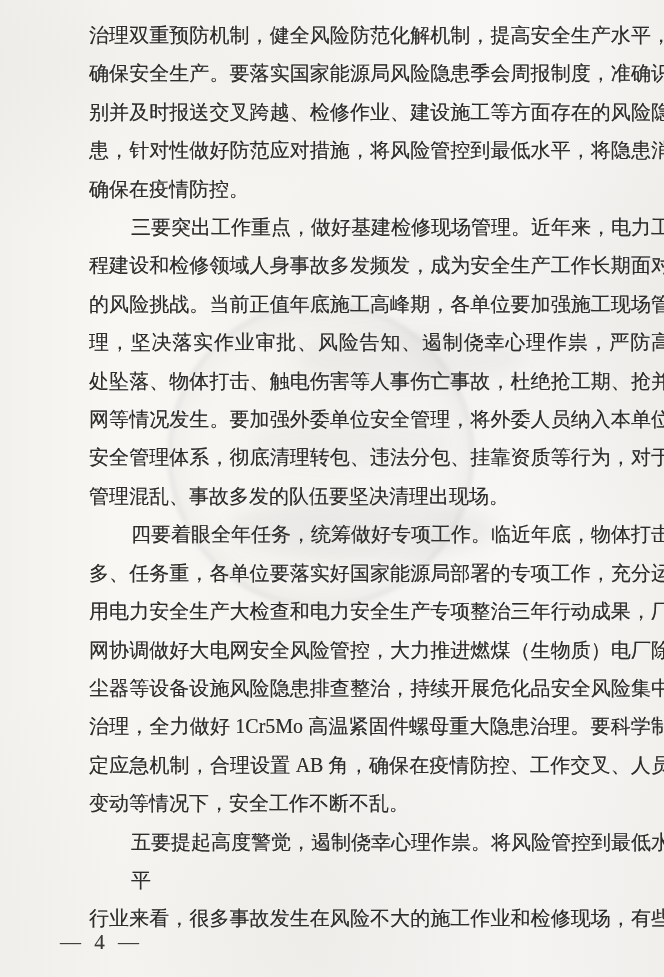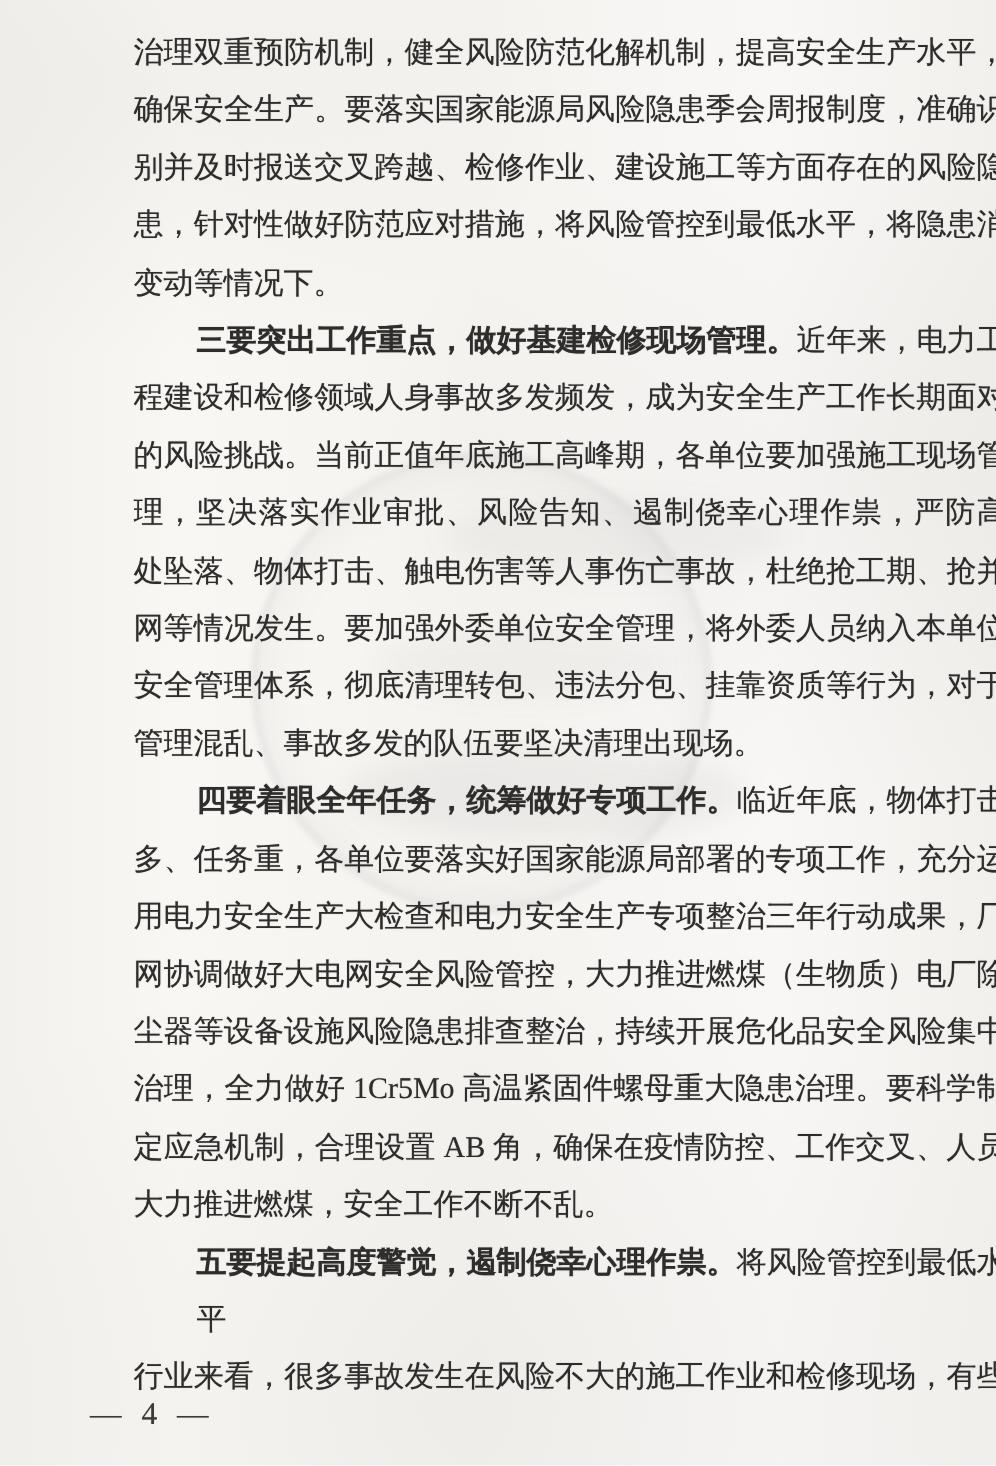--- a/index.html
+++ b/index.html
@@ -54,21 +54,21 @@
     margin-left: 48px;
   }
   .line {
     text-align: justify;
     text-align-last: left;
     min-height: 38.4px;
     overflow: hidden;
   }
   .line.j { text-align-last: justify; }
   .line.indent { padding-left: 42px; }
-  .bold { font-weight: bold; }
+  .bold { font-weight: normal; }
   .footer {
     position: absolute;
     left: 60px;
     top: 930px;
     font-size: 21px;
     letter-spacing: 4px;
     color: #3b3a38;
     text-shadow: 0 0 0.5px rgba(59,58,56,0.5);
   }
 </style>
@@ -78,34 +78,34 @@
 <div class="page">
   <div class="watermark"></div>
   <div class="smudge s1"></div>
   <div class="smudge s2"></div>
   <div class="smudge s3"></div>
   <div class="text-block">
       <div class="line j"><span>治理双重预防机制，健全风险防范化解机制，提高安全生产水平，</span></div>
       <div class="line j"><span>确保安全生产。要落实国家能源局风险隐患季会周报制度，准确识</span></div>
       <div class="line j"><span>别并及时报送交叉跨越、检修作业、建设施工等方面存在的风险隐</span></div>
       <div class="line j"><span>患，针对性做好防范应对措施，将风险管控到最低水平，将隐患消</span></div>
-      <div class="line"><span>变动等情况下。</span></div>
+      <div class="line"><span>确保在疫情防控。</span></div>
       <div class="line j indent"><span class="bold">三要突出工作重点，做好基建检修现场管理。</span><span>近年来，电力工</span></div>
       <div class="line j"><span>程建设和检修领域人身事故多发频发，成为安全生产工作长期面对</span></div>
       <div class="line j"><span>的风险挑战。当前正值年底施工高峰期，各单位要加强施工现场管</span></div>
       <div class="line j"><span>理，坚决落实作业审批、风险告知、遏制侥幸心理作祟，严防高</span></div>
       <div class="line j"><span>处坠落、物体打击、触电伤害等人事伤亡事故，杜绝抢工期、抢并</span></div>
       <div class="line j"><span>网等情况发生。要加强外委单位安全管理，将外委人员纳入本单位</span></div>
       <div class="line j"><span>安全管理体系，彻底清理转包、违法分包、挂靠资质等行为，对于</span></div>
       <div class="line"><span>管理混乱、事故多发的队伍要坚决清理出现场。</span></div>
       <div class="line j indent"><span class="bold">四要着眼全年任务，统筹做好专项工作。</span><span>临近年底，物体打击</span></div>
       <div class="line j"><span>多、任务重，各单位要落实好国家能源局部署的专项工作，充分运</span></div>
       <div class="line j"><span>用电力安全生产大检查和电力安全生产专项整治三年行动成果，厂</span></div>
       <div class="line j"><span>网协调做好大电网安全风险管控，大力推进燃煤（生物质）电厂除</span></div>
       <div class="line j"><span>尘器等设备设施风险隐患排查整治，持续开展危化品安全风险集中</span></div>
       <div class="line j"><span>治理，全力做好 1Cr5Mo 高温紧固件螺母重大隐患治理。要科学制</span></div>
       <div class="line j"><span>定应急机制，合理设置 AB 角，确保在疫情防控、工作交叉、人员</span></div>
-      <div class="line"><span>大力推进燃煤，安全工作不断不乱。</span></div>
+      <div class="line"><span>变动等情况下，安全工作不断不乱。</span></div>
       <div class="line j indent"><span class="bold">五要提起高度警觉，遏制侥幸心理作祟。</span><span>将风险管控到最低水平</span></div>
       <div class="line j"><span>行业来看，很多事故发生在风险不大的施工作业和检修现场，有些</span></div>
     </div>
   <div class="footer">— 4 —</div>
 </div>
 
 </body></html>

